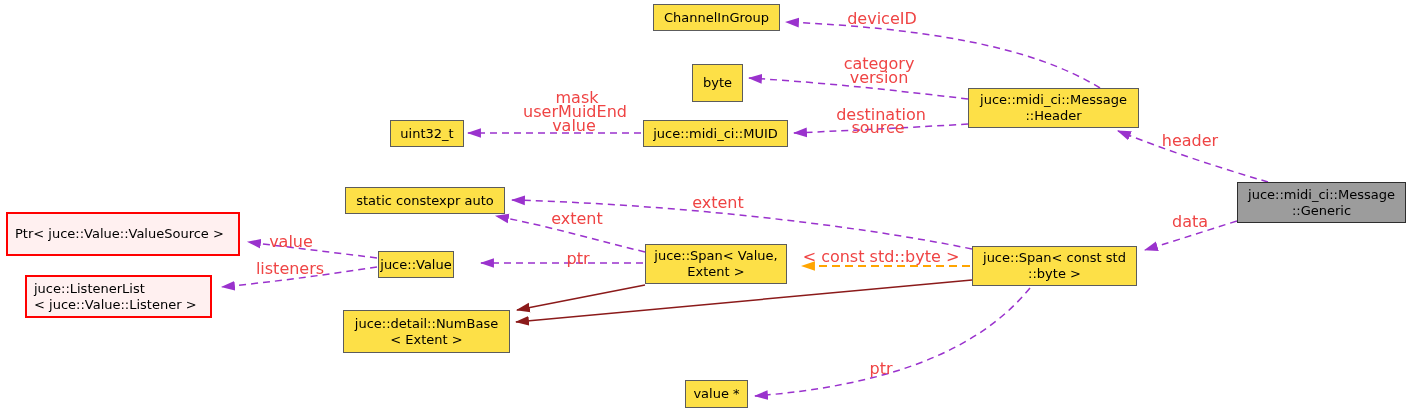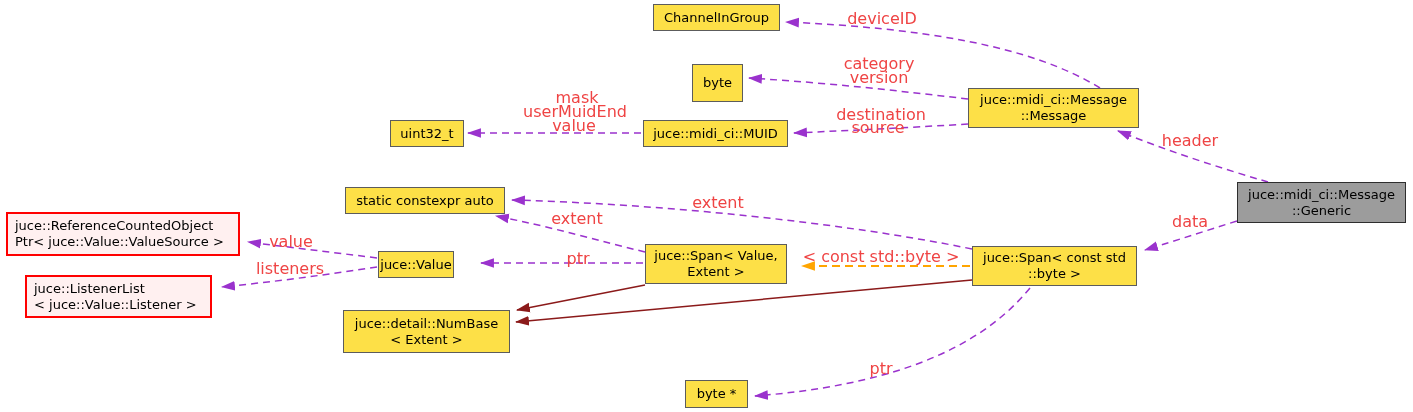--- a/index.html
+++ b/index.html
@@ -94,34 +94,33 @@
   <div class="node" style="left:390px;top:120px;width:74px;height:27px">
     <span>uint32_t</span>
   </div>
 
   <div class="node" style="left:643px;top:120px;width:145px;height:27px">
     <span>juce::midi_ci::MUID</span>
   </div>
 
   <div class="node" style="left:968px;top:88px;width:171px;height:40px">
     <span>juce::midi_ci::Message</span>
-    <span>::Message</span>
+    <span>::Header</span>
   </div>
 
   <div class="node hl" style="left:1237px;top:182px;width:169px;height:41px">
     <span>juce::midi_ci::Message</span>
     <span>::Generic</span>
   </div>
 
   <div class="node" style="left:345px;top:187px;width:160px;height:27px">
     <span>static constexpr auto</span>
   </div>
 
   <div class="node warn" style="left:6px;top:212px;width:234px;height:44px">
-    <span>juce::ReferenceCountedObject</span>
     <span>Ptr&lt; juce::Value::ValueSource &gt;</span>
   </div>
 
   <div class="node" style="left:378px;top:251px;width:76px;height:27px">
     <span>juce::Value</span>
   </div>
 
   <div class="node warn" style="left:25px;top:275px;width:187px;height:43px">
     <span>juce::ListenerList</span>
     <span>&lt; juce::Value::Listener &gt;</span>
@@ -136,21 +135,21 @@
     <span>juce::Span&lt; const std</span>
     <span>::byte &gt;</span>
   </div>
 
   <div class="node" style="left:343px;top:310px;width:167px;height:43px">
     <span>juce::detail::NumBase</span>
     <span>&lt; Extent &gt;</span>
   </div>
 
   <div class="node" style="left:685px;top:380px;width:63px;height:28px">
-    <span>byte *</span>
+    <span>value *</span>
   </div>
 
   <span class="elabel" style="left:882px;top:18px">deviceID</span>
   <span class="elabel" style="left:879px;top:63px">category</span>
   <span class="elabel" style="left:879px;top:77px">version</span>
   <span class="elabel" style="left:881px;top:114px">destination</span>
   <span class="elabel" style="left:878px;top:127px">source</span>
   <span class="elabel" style="left:577px;top:97px">mask</span>
   <span class="elabel" style="left:575px;top:111px">userMuidEnd</span>
   <span class="elabel" style="left:574px;top:125px">value</span>

